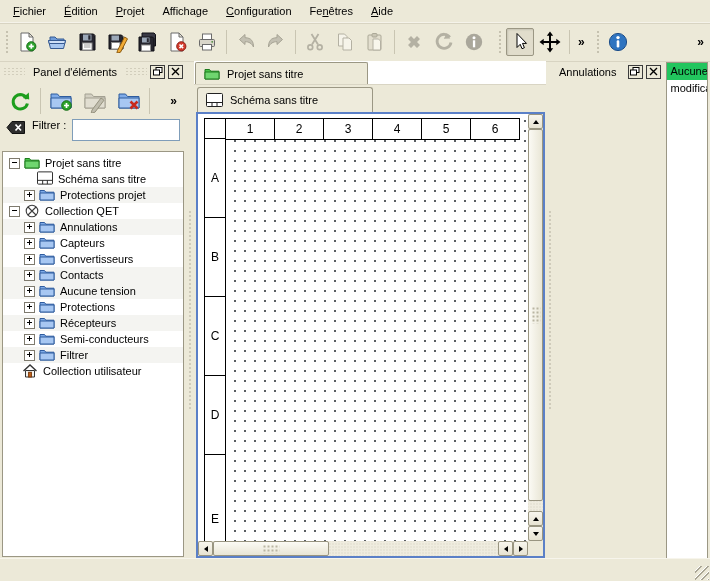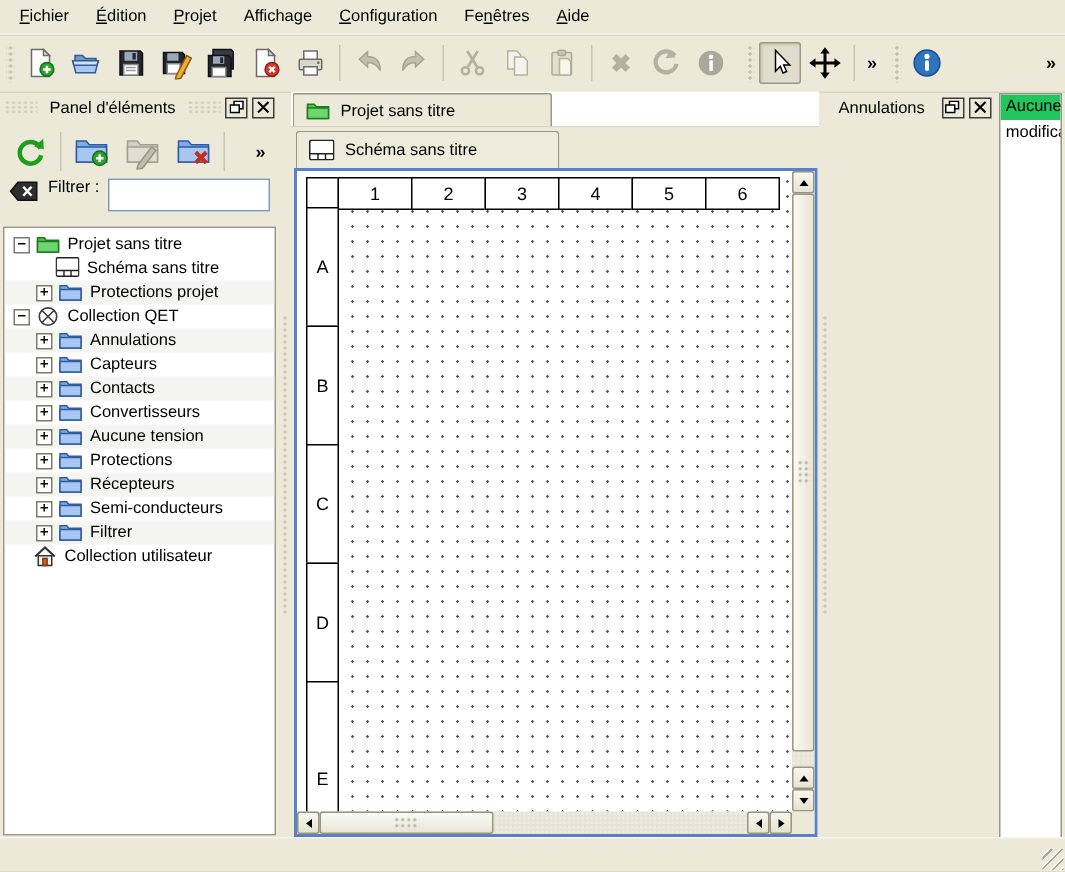--- a/index.html
+++ b/index.html
@@ -386,41 +386,41 @@
             <span class="tree-indent" style="width: 18px;"></span>
             <span class="tree-exp plus"></span>
             <span class="tree-icon">
               <svg width="16" height="16" viewBox="0 0 16 16">
                 <path d="M1 3.5h4.5l1.3 1.7H15V13H1z" fill="#7fabe8" stroke="#2f5c9e"></path>
                 <path d="M1 6h14v7H1z" fill="#a7c7f2" stroke="#2f5c9e"></path>
               </svg>
             </span>
             <span class="tree-label">Capteurs</span>
           </div>
+          <div class="tree-row">
+            <span class="tree-indent" style="width: 18px;"></span>
+            <span class="tree-exp plus"></span>
+            <span class="tree-icon">
+              <svg width="16" height="16" viewBox="0 0 16 16">
+                <path d="M1 3.5h4.5l1.3 1.7H15V13H1z" fill="#7fabe8" stroke="#2f5c9e"></path>
+                <path d="M1 6h14v7H1z" fill="#a7c7f2" stroke="#2f5c9e"></path>
+              </svg>
+            </span>
+            <span class="tree-label">Convertisseurs</span>
+          </div>
           <div class="tree-row alt">
             <span class="tree-indent" style="width: 18px;"></span>
             <span class="tree-exp plus"></span>
             <span class="tree-icon">
               <svg width="16" height="16" viewBox="0 0 16 16">
                 <path d="M1 3.5h4.5l1.3 1.7H15V13H1z" fill="#7fabe8" stroke="#2f5c9e"></path>
                 <path d="M1 6h14v7H1z" fill="#a7c7f2" stroke="#2f5c9e"></path>
               </svg>
             </span>
             <span class="tree-label">Contacts</span>
-          </div>
-          <div class="tree-row">
-            <span class="tree-indent" style="width: 18px;"></span>
-            <span class="tree-exp plus"></span>
-            <span class="tree-icon">
-              <svg width="16" height="16" viewBox="0 0 16 16">
-                <path d="M1 3.5h4.5l1.3 1.7H15V13H1z" fill="#7fabe8" stroke="#2f5c9e"></path>
-                <path d="M1 6h14v7H1z" fill="#a7c7f2" stroke="#2f5c9e"></path>
-              </svg>
-            </span>
-            <span class="tree-label">Convertisseurs</span>
           </div>
           <div class="tree-row alt">
             <span class="tree-indent" style="width: 18px;"></span>
             <span class="tree-exp plus"></span>
             <span class="tree-icon">
               <svg width="16" height="16" viewBox="0 0 16 16">
                 <path d="M1 3.5h4.5l1.3 1.7H15V13H1z" fill="#7fabe8" stroke="#2f5c9e"></path>
                 <path d="M1 6h14v7H1z" fill="#a7c7f2" stroke="#2f5c9e"></path>
               </svg>
             </span>

